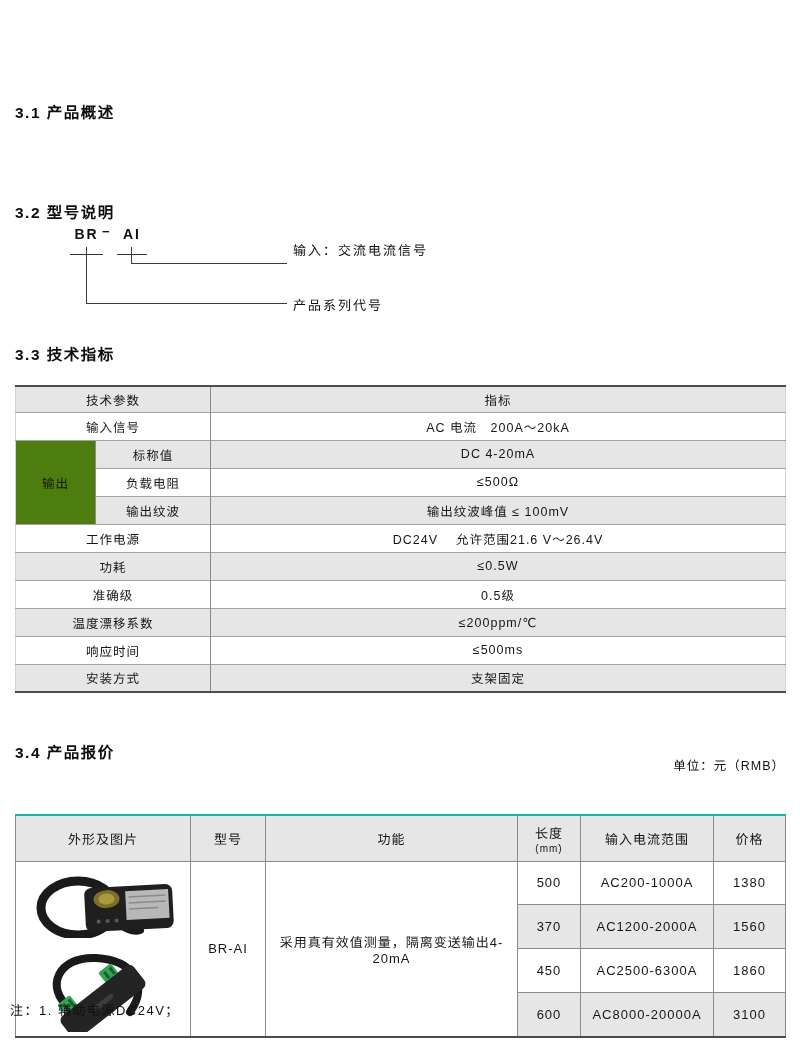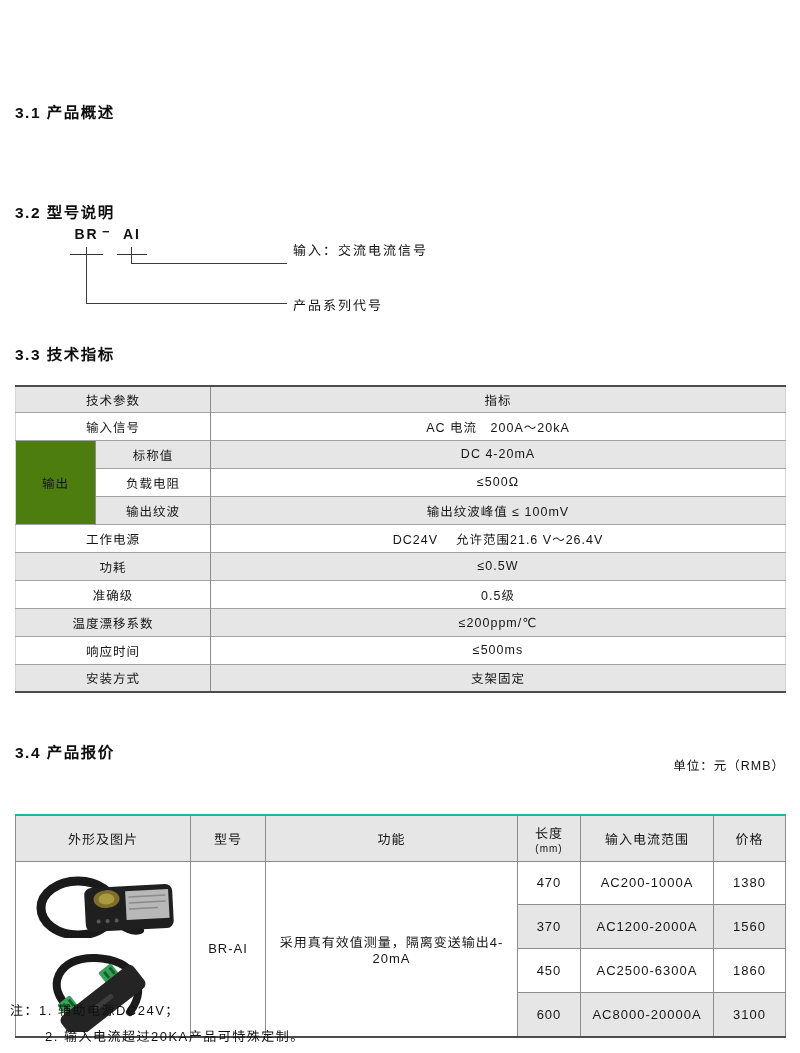--- a/index.html
+++ b/index.html
@@ -204,21 +204,21 @@
               <rect x="18" y="-23" width="3" height="8" fill="#14612e"></rect>
               <rect x="25" y="-23" width="3" height="8" fill="#14612e"></rect>
               <rect x="-46" y="-14" width="92" height="28" rx="6" fill="#242424"></rect>
               <rect x="-12" y="-2" width="24" height="5" rx="2" fill="#3c3c3c"></rect>
             </g>
           </svg>
         </div>
       </td>
       <td rowspan="4">BR-AI</td>
       <td rowspan="4">采用真有效值测量，隔离变送输出4-20mA</td>
-      <td>470</td>
+      <td>500</td>
       <td>AC200-1000A</td>
       <td>1380</td>
     </tr>
     <tr class="g">
       <td class="g">370</td>
       <td class="g">AC1200-2000A</td>
       <td class="g">1560</td>
     </tr>
     <tr>
       <td>450</td>
@@ -227,15 +227,14 @@
     </tr>
     <tr class="g">
       <td class="g">600</td>
       <td class="g">AC8000-20000A</td>
       <td class="g">3100</td>
     </tr>
   </tbody>
     </table>
 
   <div class="abs note" style="left:10px; top:1000px;">注：1. 辅助电源DC24V；</div>
-  <div class="abs note" style="left:45px; top:1026px;">2. 输入电流超过20KA产品可特殊定制。</div>
 
 </div>
 
 </body></html>

